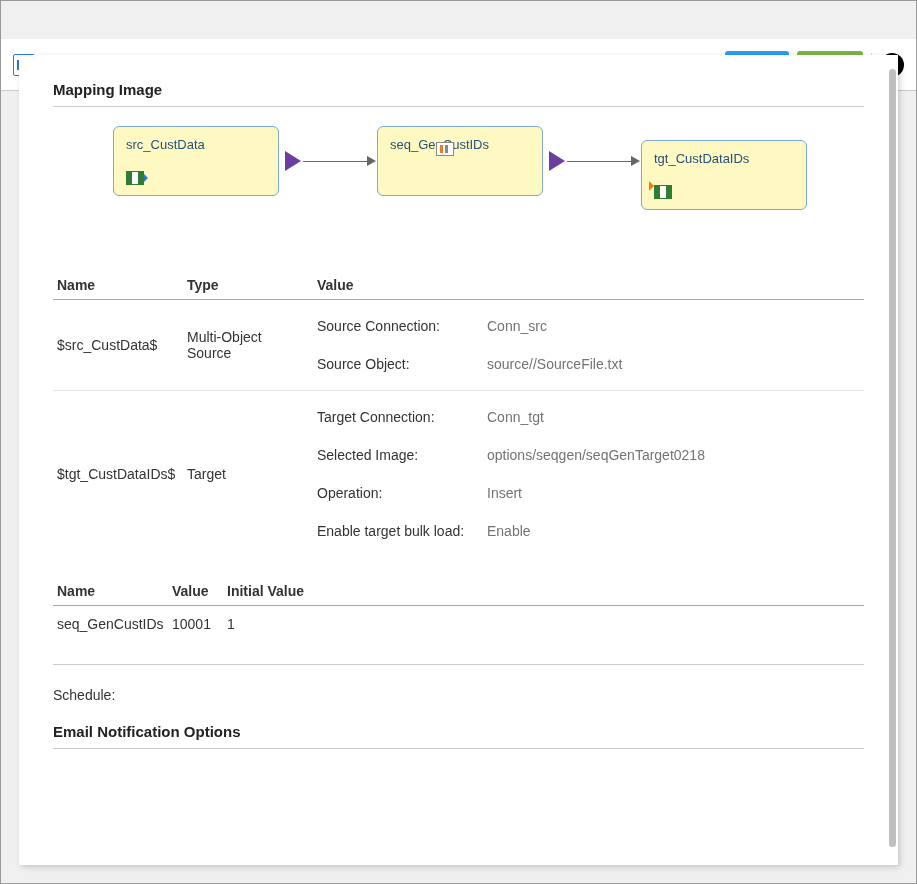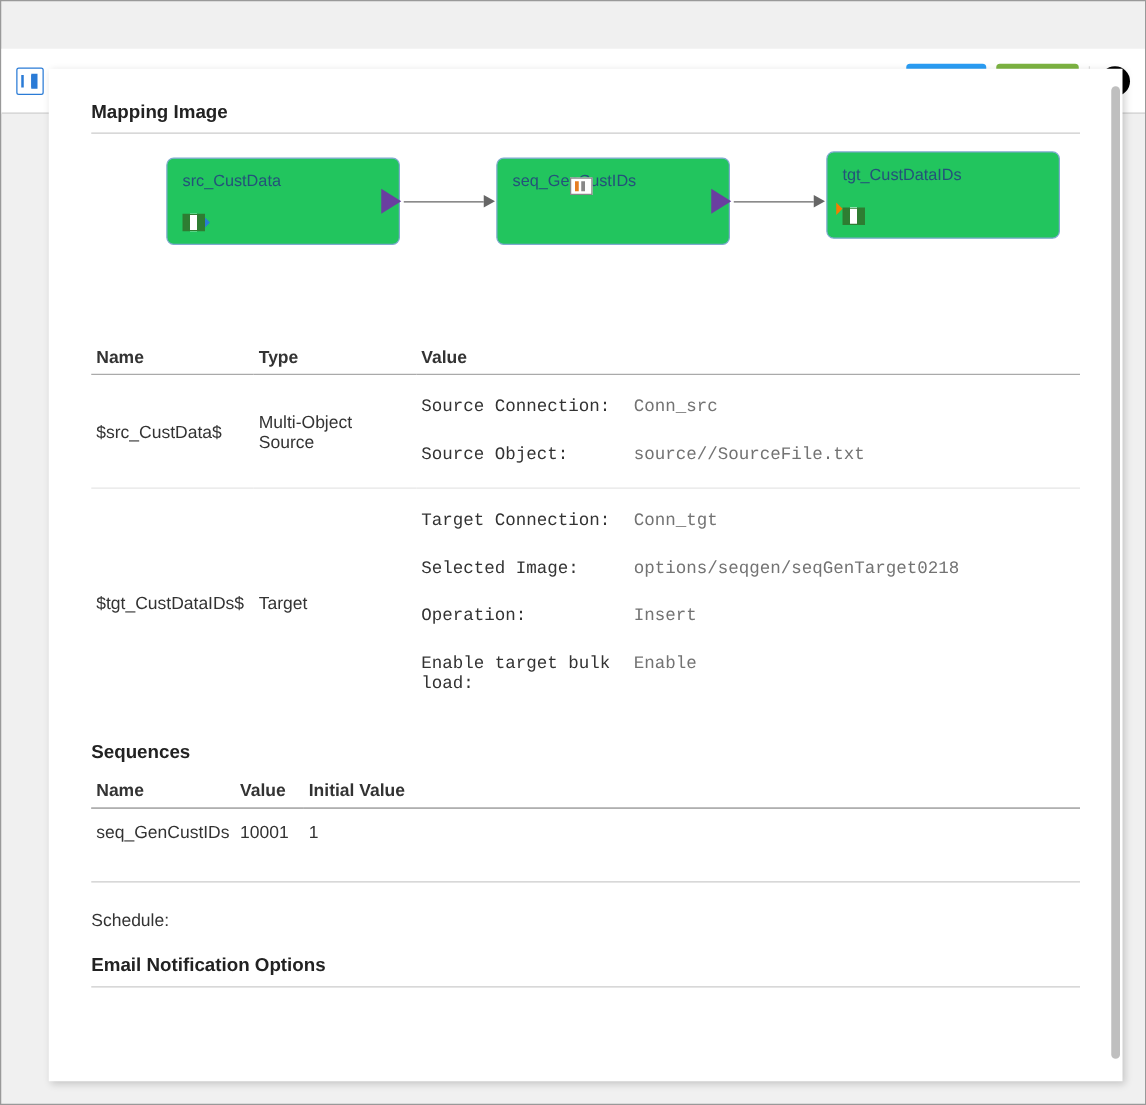--- a/index.html
+++ b/index.html
@@ -31,38 +31,38 @@
   }
   .btn-edit { background:#2a9df4; }
   .btn-run { background:#7cb342; }
   .divider-v { width:1px; height:24px; background:#ddd; }
   .close-x {
     width:24px; height:24px; border-radius:50%; background:#000; color:#fff;
     display:flex; align-items:center; justify-content:center; cursor:pointer; font-size:14px;
   }
 
   
-  .shell { position:absolute; top:54px; left:18px; right:18px; bottom:18px;margin-left:20px; }
+  .shell { position:absolute; top:54px; left:18px; right:18px; bottom:18px; }
   .card {
     background:#fff; width:100%; height:100%; padding:26px 34px 18px 34px;
     box-shadow: 2px 2px 6px rgba(0,0,0,0.18);
     overflow:hidden;
   }
   .scrollbar {
     position:absolute; right:2px; top:14px; width:7px; height:calc(100% - 32px);
     background:rgba(0,0,0,0.25); border-radius:4px;
   }
 
   .section-title { font-size:15px; font-weight:bold; color:#222; margin-bottom:8px; }
   .hr { border:none; border-top:1px solid #ccc; margin:0 0 14px 0; }
 
   
   .diagram { position:relative; height:120px; margin:10px 0 30px 0; }
   .node {
-    position:absolute; width:187px; height:70px; background:#22c55e;
+    position:absolute; width:166px; height:70px; background:#fef9c3;
     border:1px solid #7ea9cf; border-radius:6px; padding:10px 12px 8px 12px;
   }
   .node-label { font-size:13px; color:#24527a; }
   .node-icon { position:absolute; left:12px; bottom:10px; width:18px; height:14px; }
   .icon-src { background:linear-gradient(90deg,#2e7d32 0 33%,#fff 33% 66%,#2e7d32 66%); box-shadow:0 0 0 1px #2e7d32 inset; }
   .icon-src::after{content:"";position:absolute;right:-8px;top:3px;border:4px solid transparent;border-left-color:#2a7bd6;}
   .icon-seq { border:1px solid #888; background:#fff; position:relative; }
   .icon-seq::before{content:"";position:absolute;left:3px;top:2px;width:3px;height:8px;background:#e67e22;}
   .icon-seq::after{content:"";position:absolute;left:8px;top:2px;width:3px;height:8px;background:#888;}
   .icon-tgt { background:linear-gradient(90deg,#2e7d32 0 33%,#fff 33% 66%,#2e7d32 66%); box-shadow:0 0 0 1px #2e7d32 inset; }
@@ -83,21 +83,21 @@
     background:#6a3fa0; box-shadow:0 0 0 3px #fff, 0 0 0 4px #8a69bf;
   }
 
   
   table.params { width:100%; border-collapse:collapse; font-size:14px; }
   table.params thead th {
     text-align:left; font-weight:bold; padding:6px 4px; border-bottom:1px solid #aaa;
   }
   table.params tbody td { padding:8px 4px; vertical-align:middle; }
   .row-sep td { border-bottom:1px solid #e6e6e6; }
-  .kv { display:grid; grid-template-columns:160px 1fr; row-gap:22px; column-gap:10px; padding:10px 0;font-family:Liberation Mono, monospace;}
+  .kv { display:grid; grid-template-columns:160px 1fr; row-gap:22px; column-gap:10px; padding:10px 0;}
   .kv .k { color:#333; }
   .kv .v { color:#737373; }
 
   
   table.seq { width:100%; border-collapse:collapse; font-size:14px; margin-bottom:22px;}
   table.seq thead th { text-align:left; font-weight:bold; padding:6px 4px; border-bottom:1px solid #aaa;}
   table.seq tbody td { padding:10px 4px; }
 
   .sched-row, .email-row { font-size:14px; padding:8px 0 0 0; display:flex; }
   .sched-row .lbl { width:310px; }
@@ -140,21 +140,21 @@
 
       <div class="node" style="left:324px;top:5px;">
         <div class="node-label">seq_GenCustIDs</div>
         <div class="node-icon icon-seq" style="left:46px;"></div>
       </div>
       <div class="play-tri" style="left:496px; top:30px;"></div>
       <div class="arrow-line" style="left:514px; top:40px; width:64px;"></div>
       <div class="arrow-head" style="left:578px; top:35px;"></div>
       <div class="port" style="left:594px; top:33px;"></div>
 
-      <div class="node" style="left:588px;top:0;">
+      <div class="node" style="left:588px;top:19px;">
         <div class="node-label">tgt_CustDataIDs</div>
         <div class="node-icon icon-tgt"></div>
       </div>
     </div>
 
     <table class="params">
       <thead>
         <tr>
           <th style="width:130px">Name</th>
           <th style="width:130px">Type</th>
@@ -188,21 +188,20 @@
               <div class="k">Enable target bulk load:</div>
               <div class="v">Enable</div>
             </div>
           </td>
         </tr>
       </tbody>
     </table>
 
     <div style="height:20px"></div>
 
-    <div class="section-title">Sequences</div>
     <table class="seq">
       <thead>
         <tr>
           <th style="width:115px">Name</th>
           <th style="width:55px">Value</th>
           <th>Initial Value</th>
         </tr>
       </thead>
       <tbody>
         <tr>

